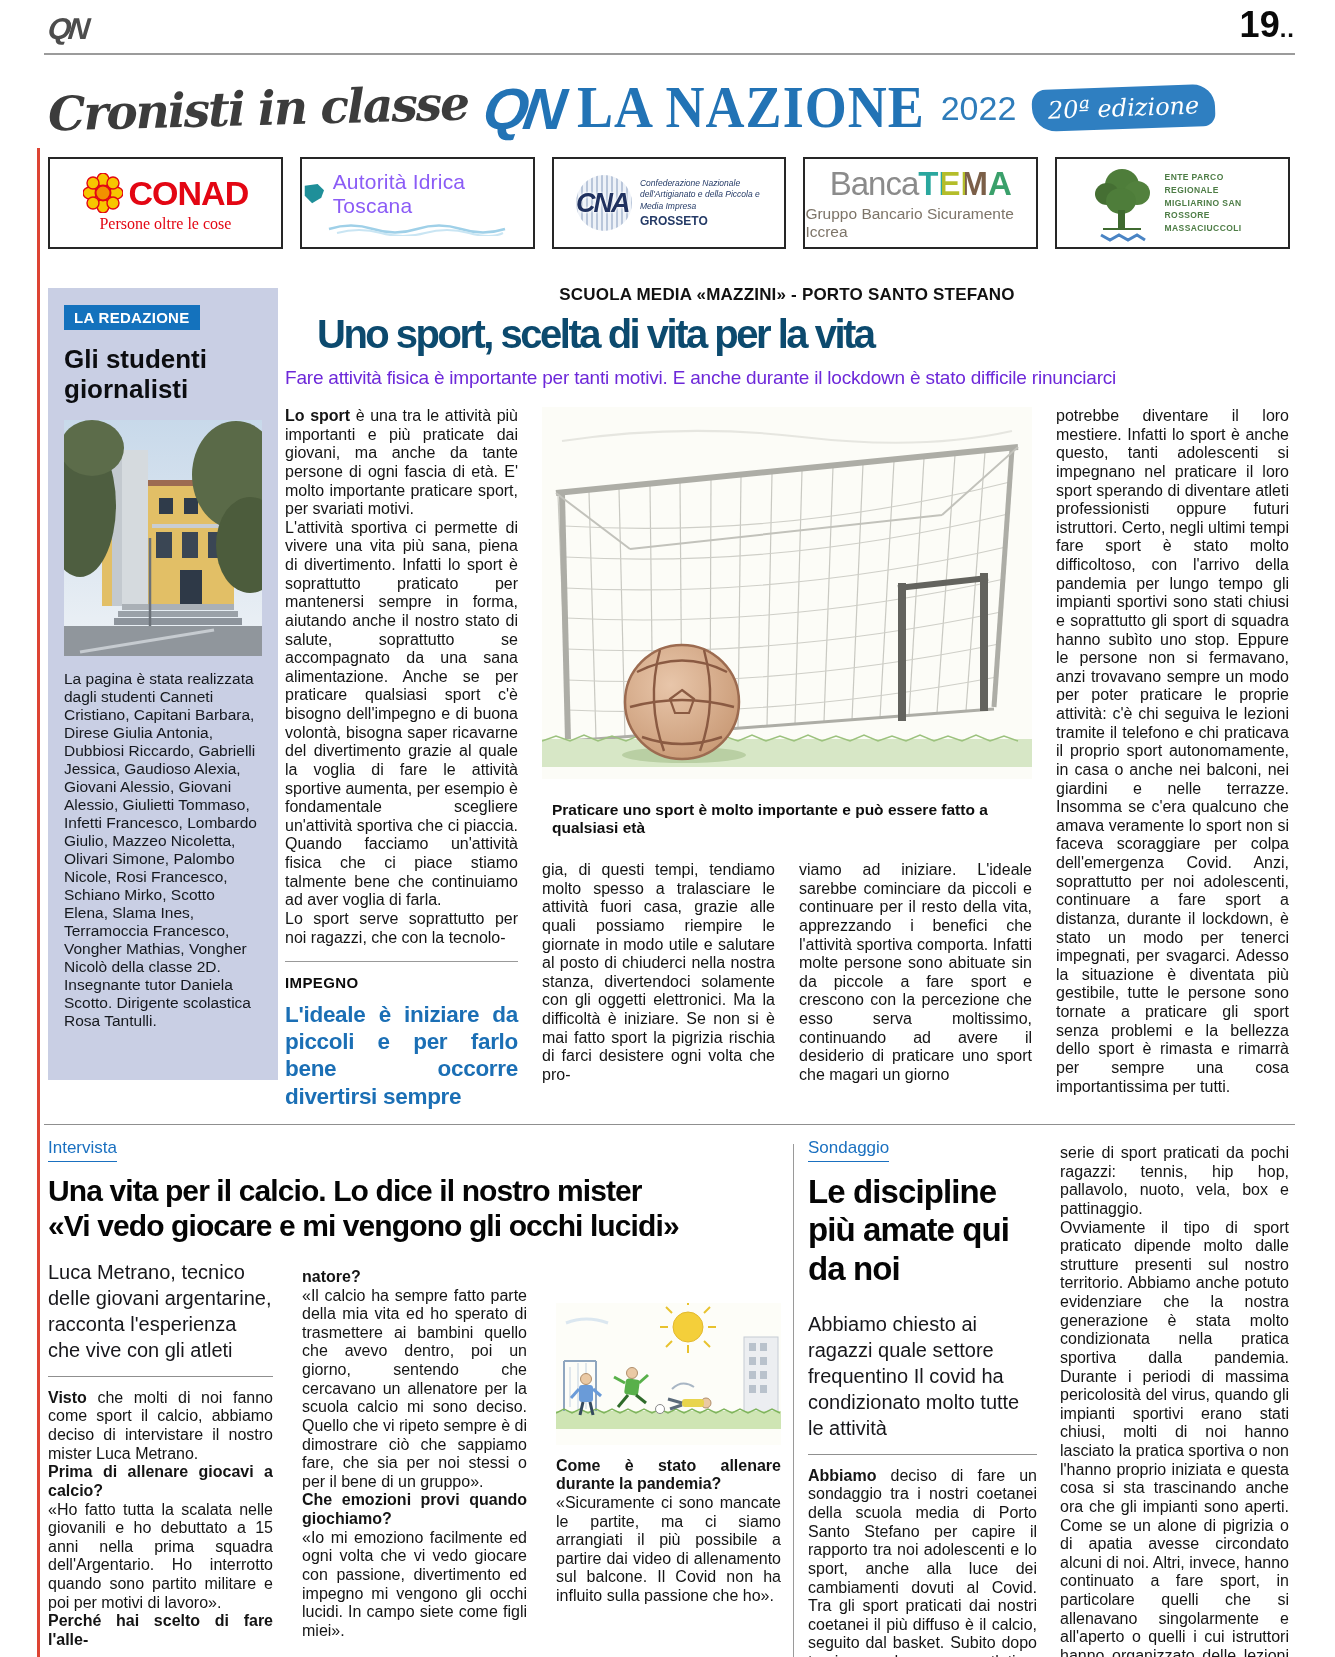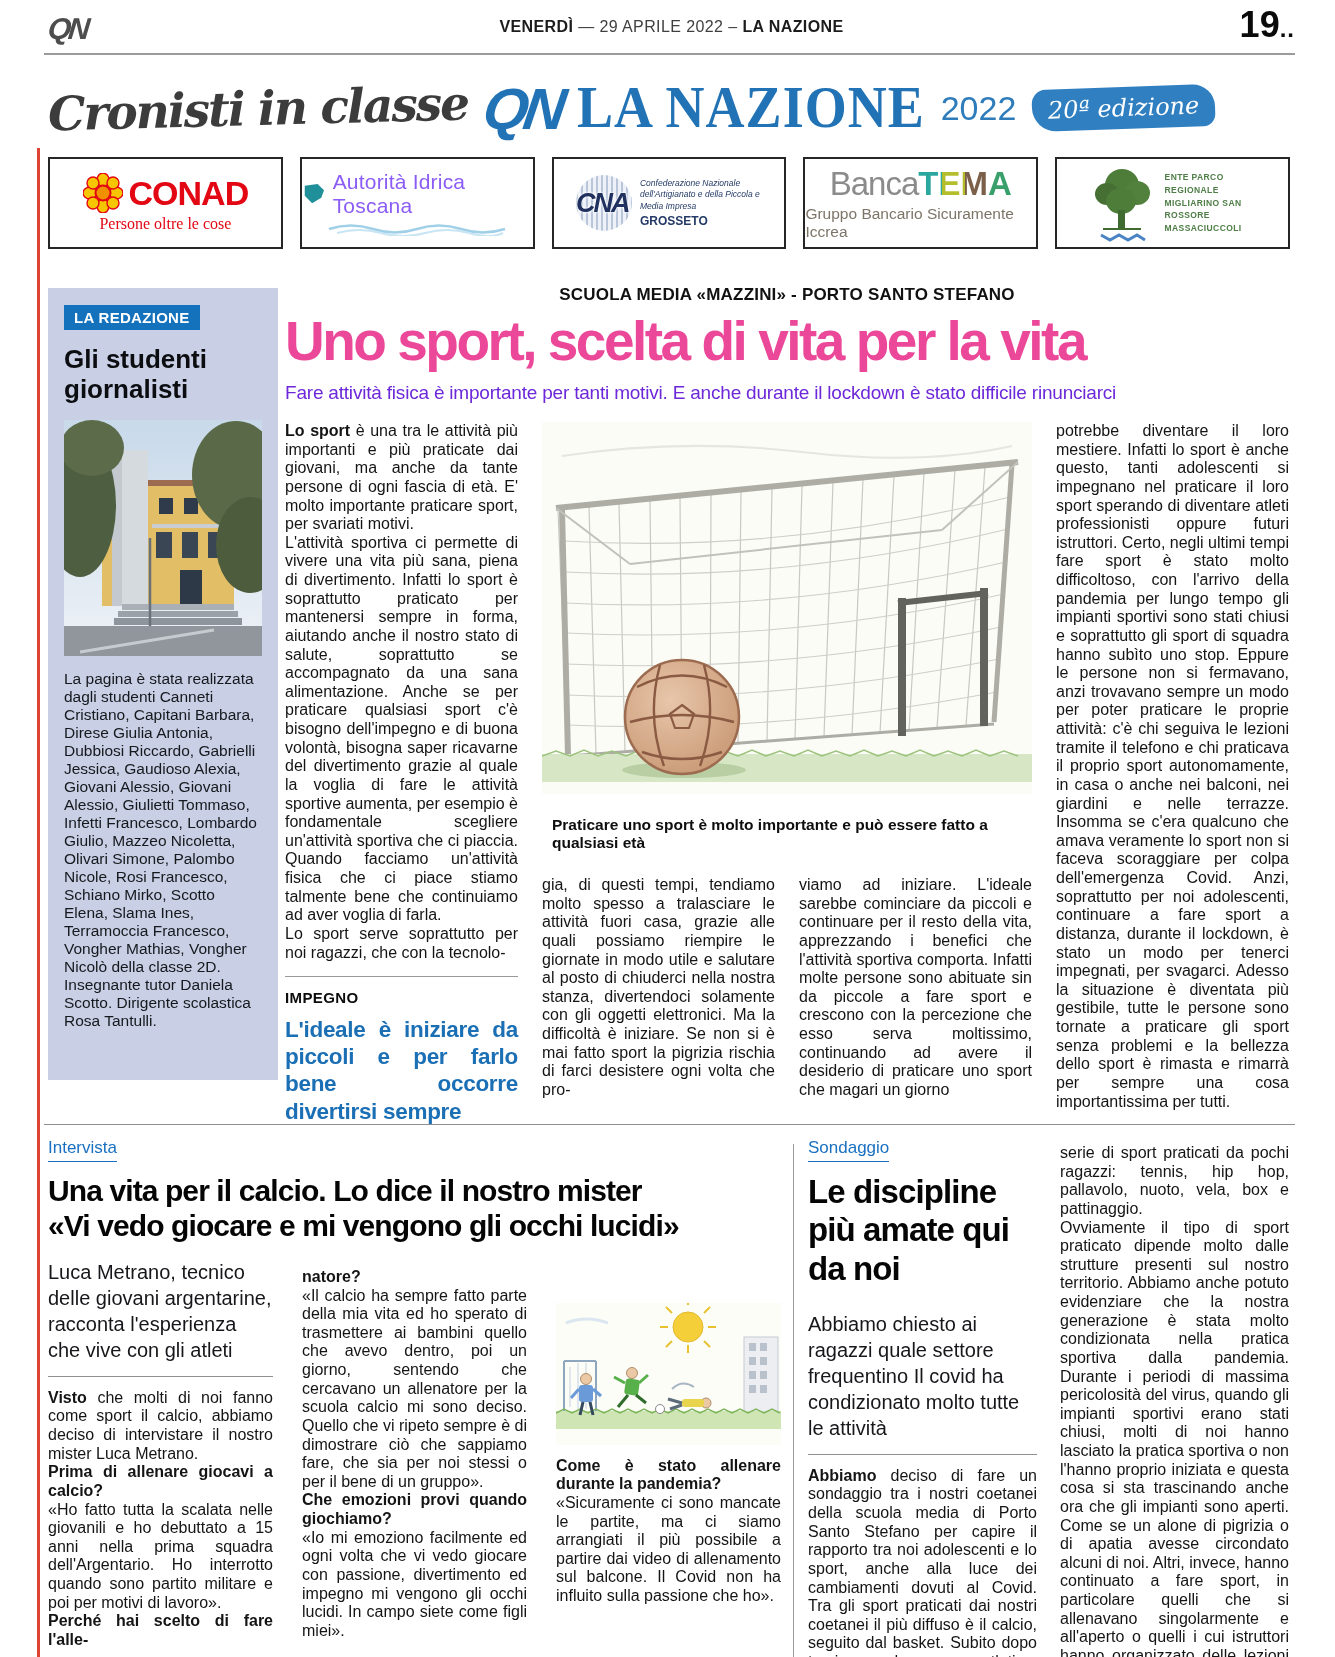--- a/index.html
+++ b/index.html
@@ -72,22 +72,22 @@
   .redazione { position:absolute; left:0; top:3px; width:230px; height:792px;
                background:#c9cfe4; padding:17px 16px; }
   .redazione-badge { display:inline-block; background:#1472bd; color:#fff; font-weight:700;
                      font-size:15px; padding:4px 10px; letter-spacing:.3px; }
   .sidebar-title { font-size:26px; font-weight:700; line-height:1.16; margin:14px 0 16px; color:#0c0d10; }
   .school-photo { width:198px; height:236px; display:block; margin-bottom:14px; }
   .sidebar-body { font-size:15.5px; line-height:1.16; color:#15181d; }
 
   .article { position:absolute; left:237px; top:0; width:1004px; }
   .kicker { text-align:center; font-size:17px; font-weight:700; letter-spacing:.2px; margin-bottom:9px; }
-  .headline { font-size:55px; font-weight:700; letter-spacing:-2.5px; line-height:1.0;
-              margin-bottom:13px; color:#ec4899; white-space:nowrap; }
+  .headline { font-size:40px; font-weight:700; letter-spacing:-2.5px; line-height:1.0;
+              margin-bottom:13px; color:#0c4a6e; white-space:nowrap;margin-left:32px; }
   .standfirst { font-size:19px; color:#6d28d9; margin-bottom:18px; white-space:nowrap; letter-spacing:-.2px; }
   .cols { display:flex; justify-content:space-between; }
   .colnarrow { width:233px; }
   .colmid { width:490px; }
   .body-text { font-size:16px; line-height:1.165; text-align:justify; color:#141414;
                hyphens:auto; -webkit-hyphens:auto; }
   .body-text p { margin:0; }
   .lead { font-weight:700; }
   .goal-drawing { width:490px; height:372px; display:block; }
   .photo-caption { font-size:15.5px; font-weight:700; margin-top:22px; padding-left:10px; color:#0e0e0e; }
@@ -117,27 +117,20 @@
                      margin-bottom:15px; color:#050505; }
   .gap8 { height:8px; }
 </style>
 </head>
 <body>
 
 <div class="page">
 
   <header class="topbar">
     <span class="qn-small">QN</span>
-    <div class="dateline">
-      <span class="bold">VENERDÌ</span>
-      <span class="mid">—</span>
-      <span class="mid">29 APRILE 2022</span>
-      <span class="mid">–</span>
-      <span class="bold">LA NAZIONE</span>
-    </div>
     <div class="pagenum"><span>19</span><span class="dots">..</span></div>
   </header>
   <div class="top-rule"></div>
 
   <div class="masthead">
     <span class="script-title">Cronisti in classe</span>
     <span class="qn-big">QN</span>
     <span class="paper-name">LA NAZIONE</span>
     <span class="mast-year">2022</span>
     <span class="edition-badge">20ª edizione</span>

